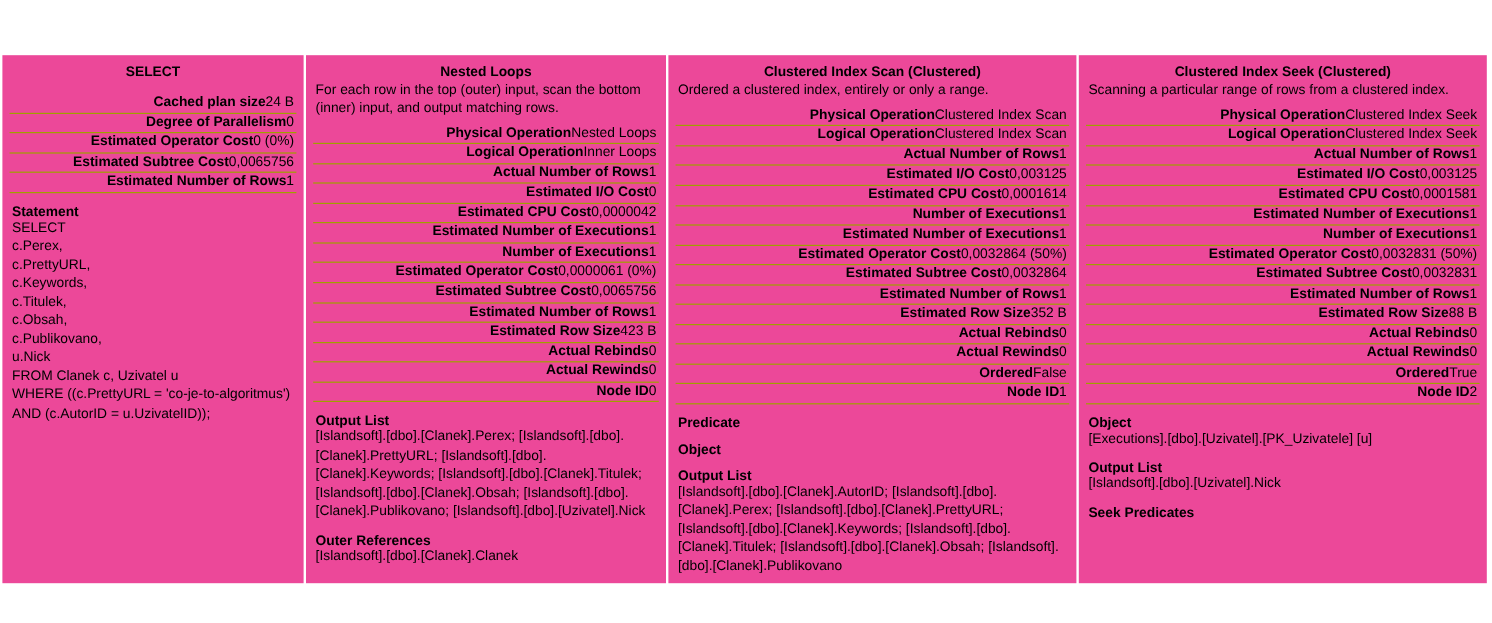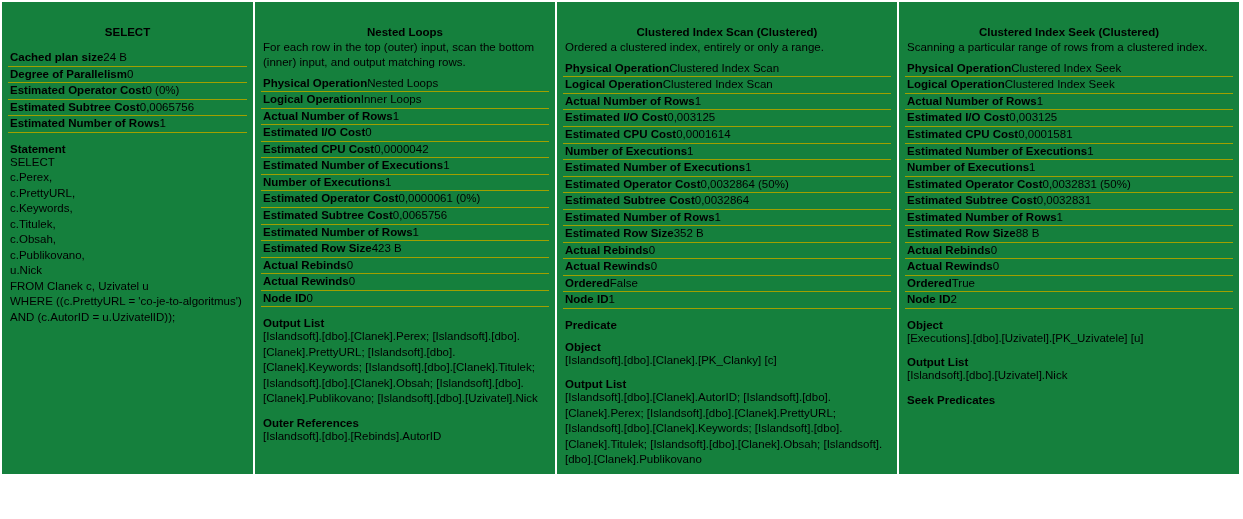--- a/index.html
+++ b/index.html
@@ -10,39 +10,40 @@
     font-size: 11.5px;
     background: #fff;
     width: 1243px;
   }
   .panels {
     display: flex;
     gap: 2px;
     padding: 2px;
   }
   .panel {
-    background: #15803d;
-    padding: 20px 6px 6px 6px;
+    background: #ec4899;
+    padding: 4px 6px 6px 6px;
+    margin-top: 44px;
   }
   .p1 { flex: 0 0 251px; }
   .p2 { flex: 0 0 300px; }
   .p3 { flex: 0 0 340px; }
   .p4 { flex: 0 0 340px; }
   .title {
     font-weight: bold;
     text-align: center;
     padding: 4px 2px 2px 2px;
   }
   .desc {
     padding: 0 2px 6px 2px;
     line-height: 1.3;
   }
   .row {
     display: flex;
-    justify-content: flex-start;
+    justify-content: flex-end;
     border-bottom: 1px solid #a0a000;
     padding: 0 2px;
     line-height: 1.35;
   }
   .row .lbl { font-weight: bold; white-space: nowrap; }
   .row .val { text-align: right; white-space: nowrap; }
   .section-hdr {
     font-weight: bold;
     padding: 10px 2px 0 2px;
   }
@@ -144,21 +145,21 @@
           <span class="val">0</span>
         </div>
         <div class="row">
           <span class="lbl">Node ID</span>
           <span class="val">0</span>
         </div>
       </div>
     <div class="section-hdr">Output List</div>
     <div class="text-block">[Islandsoft].[dbo].[Clanek].Perex; [Islandsoft].[dbo].[Clanek].PrettyURL; [Islandsoft].[dbo].[Clanek].Keywords; [Islandsoft].[dbo].[Clanek].Titulek; [Islandsoft].[dbo].[Clanek].Obsah; [Islandsoft].[dbo].[Clanek].Publikovano; [Islandsoft].[dbo].[Uzivatel].Nick</div>
     <div class="section-hdr">Outer References</div>
-    <div class="text-block">[Islandsoft].[dbo].[Rebinds].AutorID</div>
+    <div class="text-block">[Islandsoft].[dbo].[Clanek].Clanek</div>
   </div>
 
   <div class="panel p3">
     <div class="title">Clustered Index Scan (Clustered)</div>
     <div class="desc">Ordered a clustered index, entirely or only a range.</div>
     <div>
         <div class="row">
           <span class="lbl">Physical Operation</span>
           <span class="val">Clustered Index Scan</span>
         </div>
@@ -214,21 +215,20 @@
           <span class="lbl">Ordered</span>
           <span class="val">False</span>
         </div>
         <div class="row">
           <span class="lbl">Node ID</span>
           <span class="val">1</span>
         </div>
       </div>
     <div class="section-hdr">Predicate</div>
     <div class="section-hdr">Object</div>
-    <div class="text-block">[Islandsoft].[dbo].[Clanek].[PK_Clanky] [c]</div>
     <div class="section-hdr">Output List</div>
     <div class="text-block">[Islandsoft].[dbo].[Clanek].AutorID; [Islandsoft].[dbo].[Clanek].Perex; [Islandsoft].[dbo].[Clanek].PrettyURL; [Islandsoft].[dbo].[Clanek].Keywords; [Islandsoft].[dbo].[Clanek].Titulek; [Islandsoft].[dbo].[Clanek].Obsah; [Islandsoft].[dbo].[Clanek].Publikovano</div>
   </div>
 
   <div class="panel p4">
     <div class="title">Clustered Index Seek (Clustered)</div>
     <div class="desc">Scanning a particular range of rows from a clustered index.</div>
     <div>
         <div class="row">
           <span class="lbl">Physical Operation</span>

